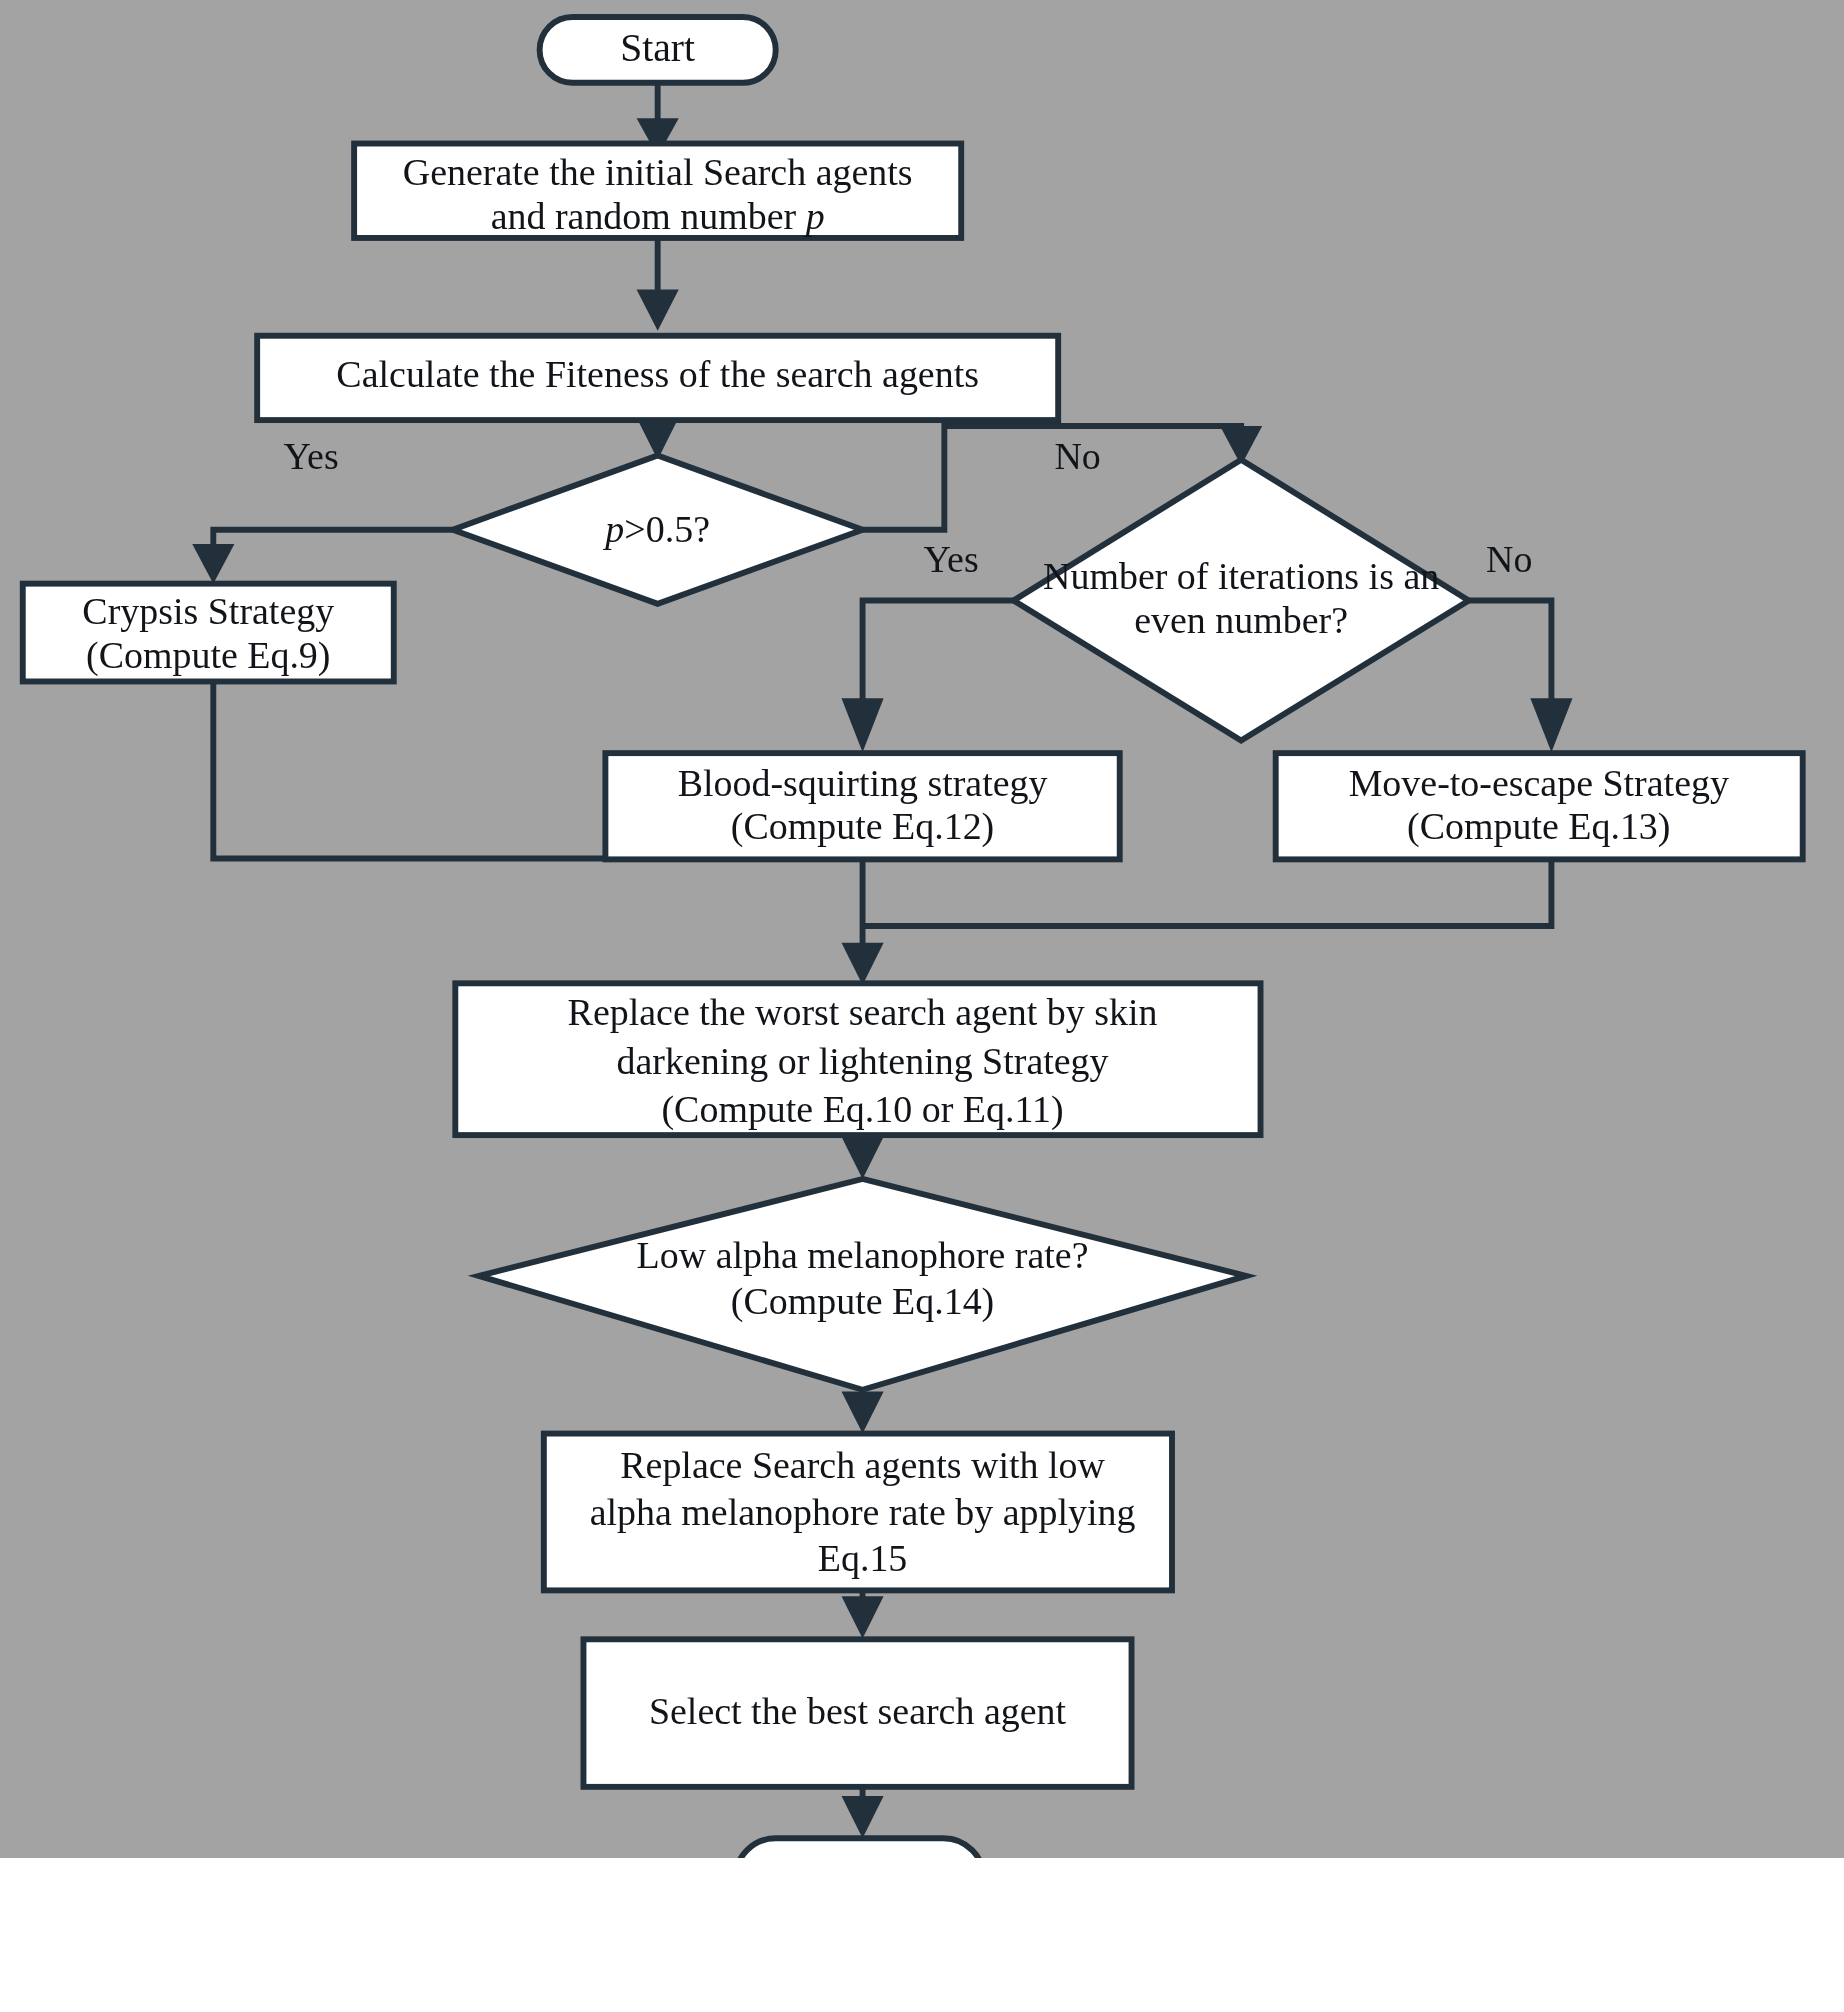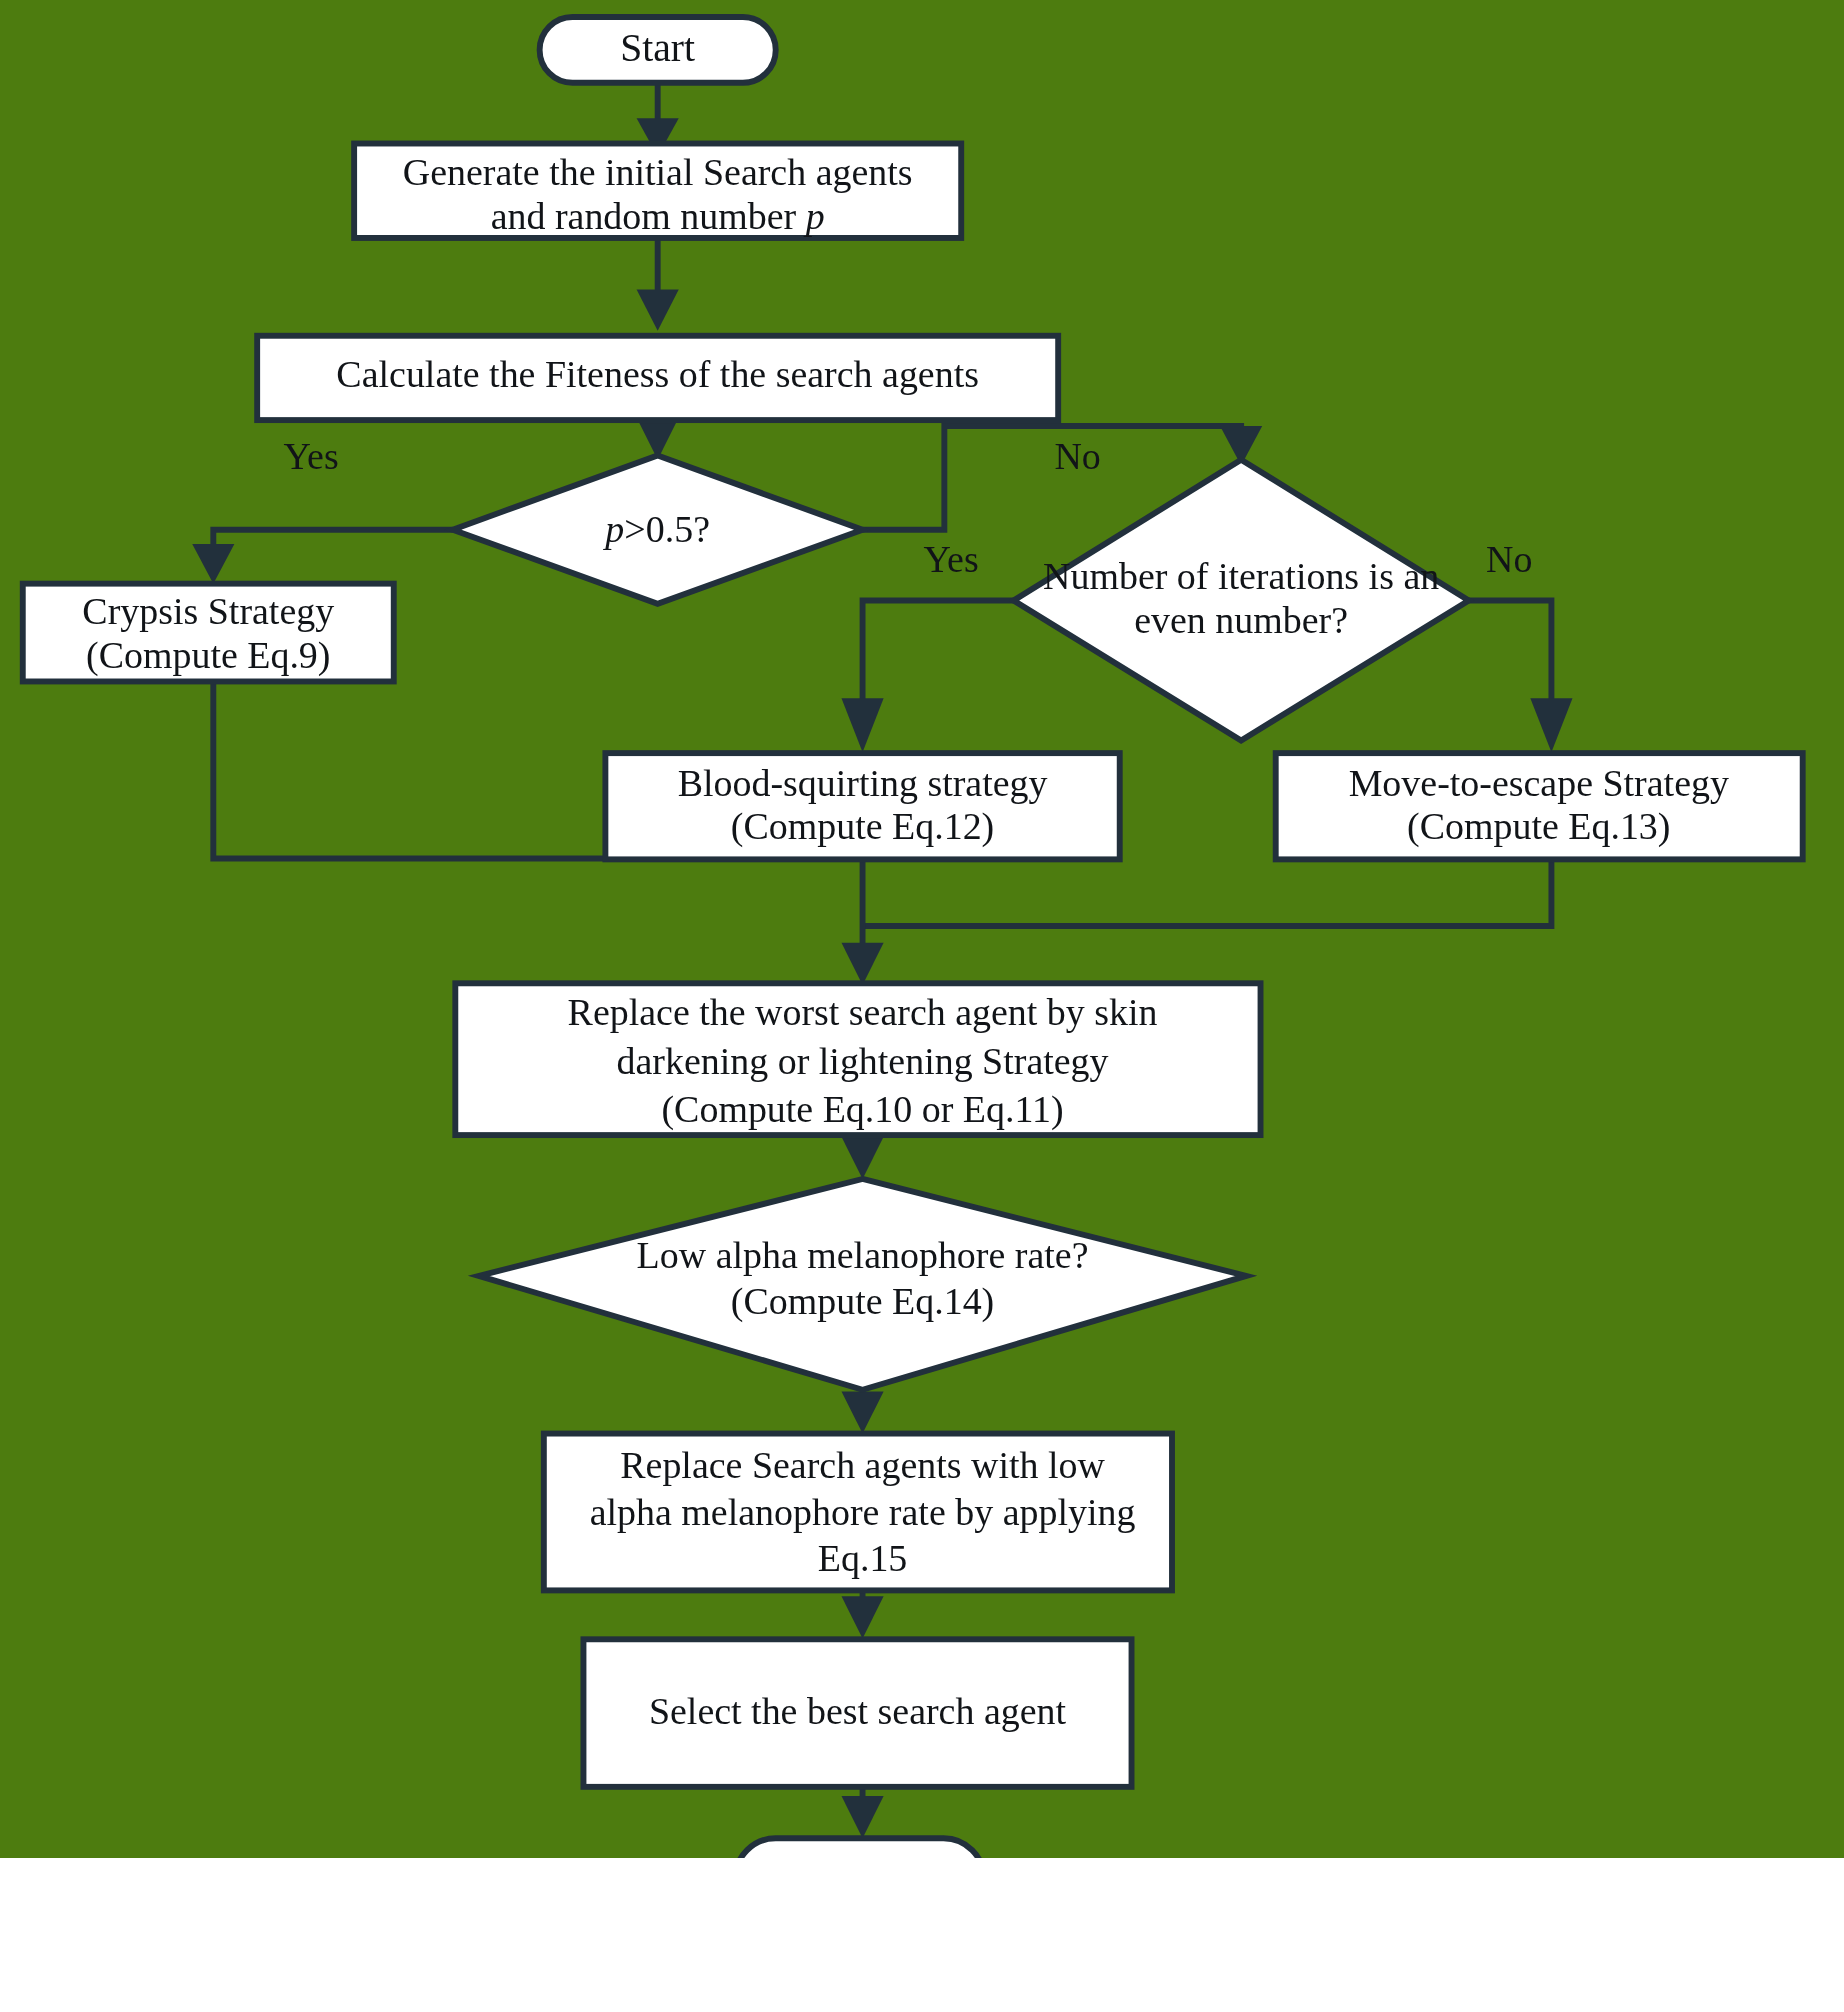--- a/index.html
+++ b/index.html
@@ -1,17 +1,17 @@
 <!DOCTYPE html>
 <html style="font-size:13.5px"><head>
 <meta charset="utf-8">
 <style>
   html,body{margin:0;padding:0;background:#ffffff;}
   body{font-family:"Liberation Serif","DejaVu Serif",serif;}
-  #stage{position:relative;width:1844px;height:1858px;background:#4d7c0f;overflow:hidden;}
+  #stage{position:relative;width:1844px;height:1858px;background:#a3a3a3;overflow:hidden;}
   svg#flow{position:absolute;left:0;top:0;width:1844px;height:2013px;display:block;}
   .shape{fill:#ffffff;stroke:#22303c;stroke-width:7;}
   .conn{stroke:#22303c;stroke-width:7;fill:none;stroke-linecap:butt;stroke-linejoin:miter;}
   .head{fill:#22303c;stroke:none;}
   .txt{font-family:"Liberation Serif","DejaVu Serif",serif;fill:#111418;text-anchor:middle;
        dominant-baseline:middle;font-size:45px;}
   .txt-lg{font-size:47px;}
   .lbl{font-family:"Liberation Serif","DejaVu Serif",serif;fill:#111418;text-anchor:middle;
        dominant-baseline:middle;font-size:45px;}
   .ital{font-style:italic;}

